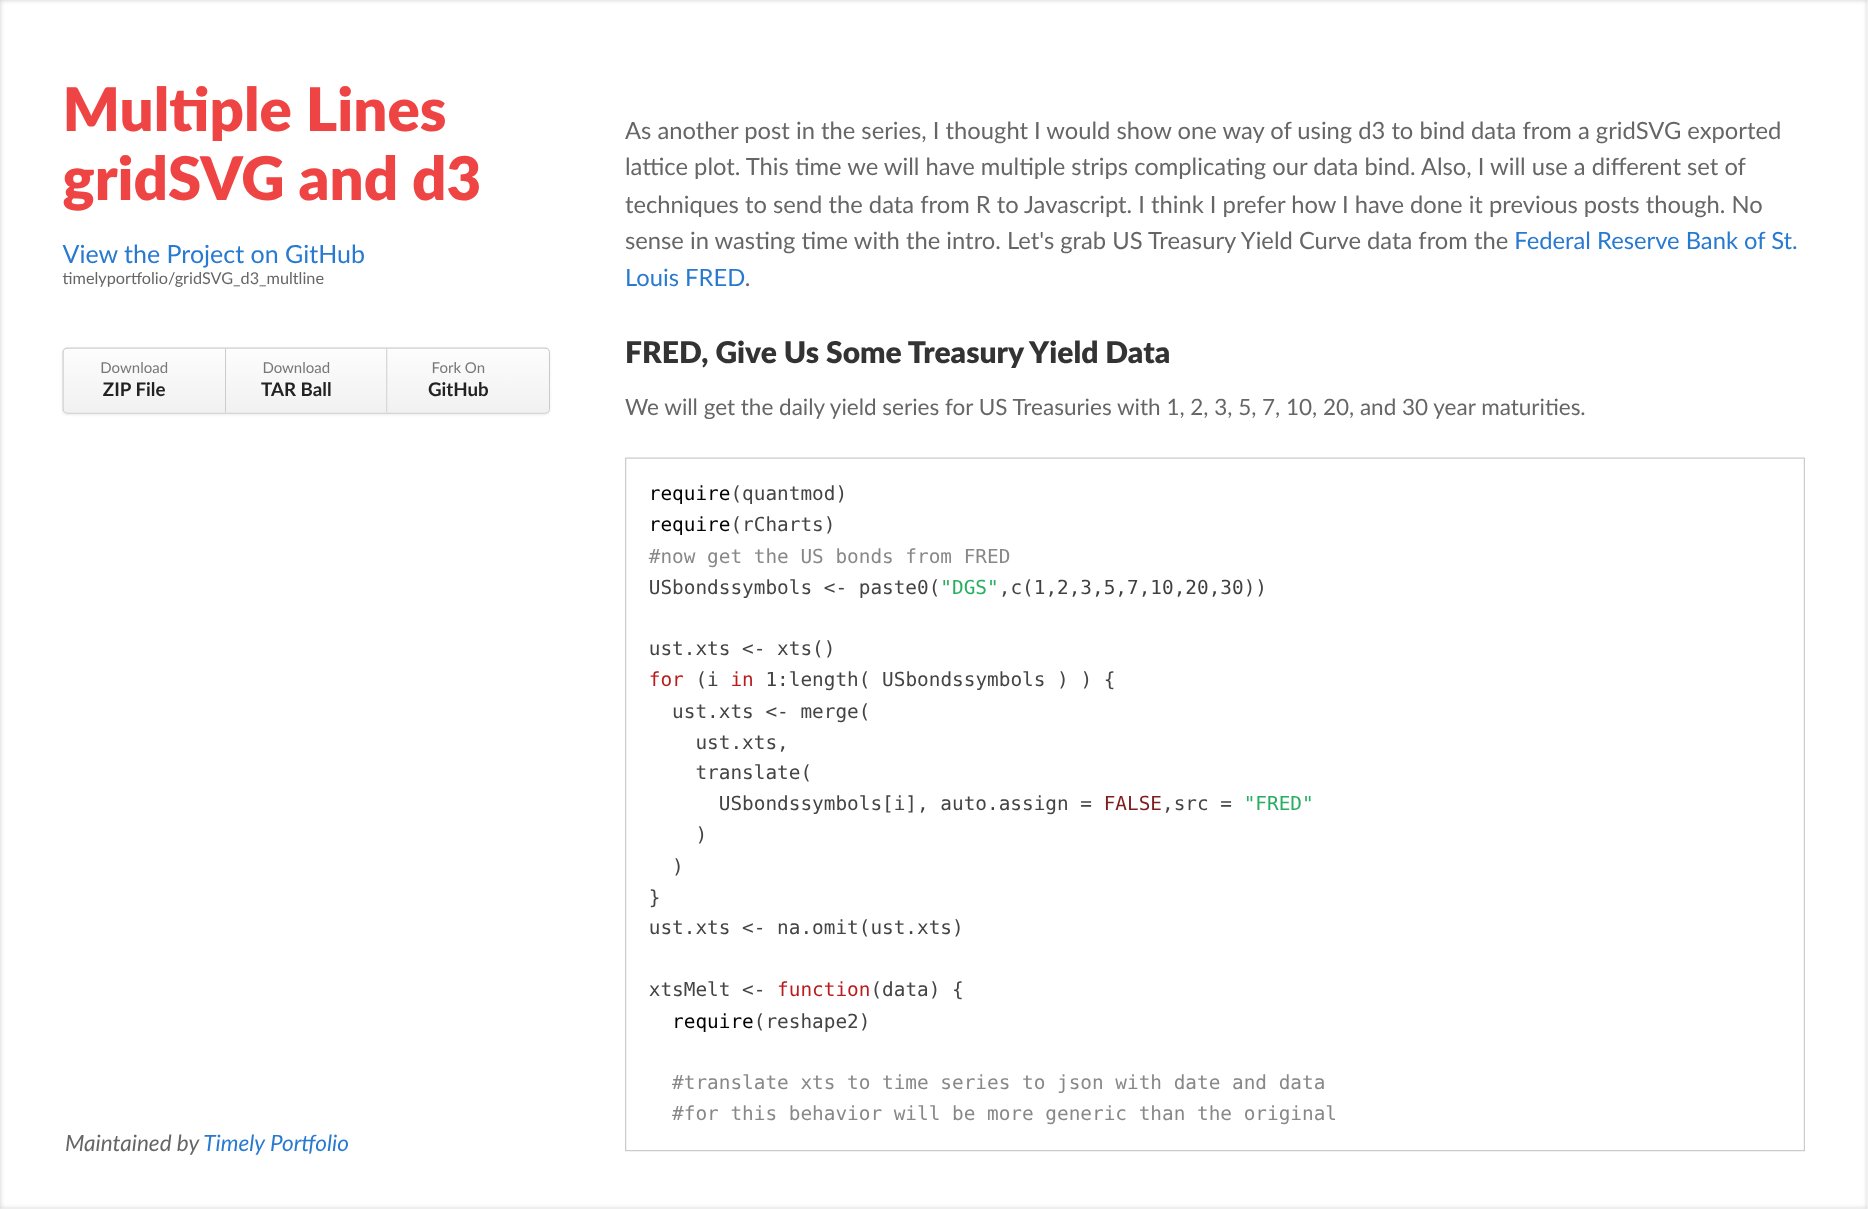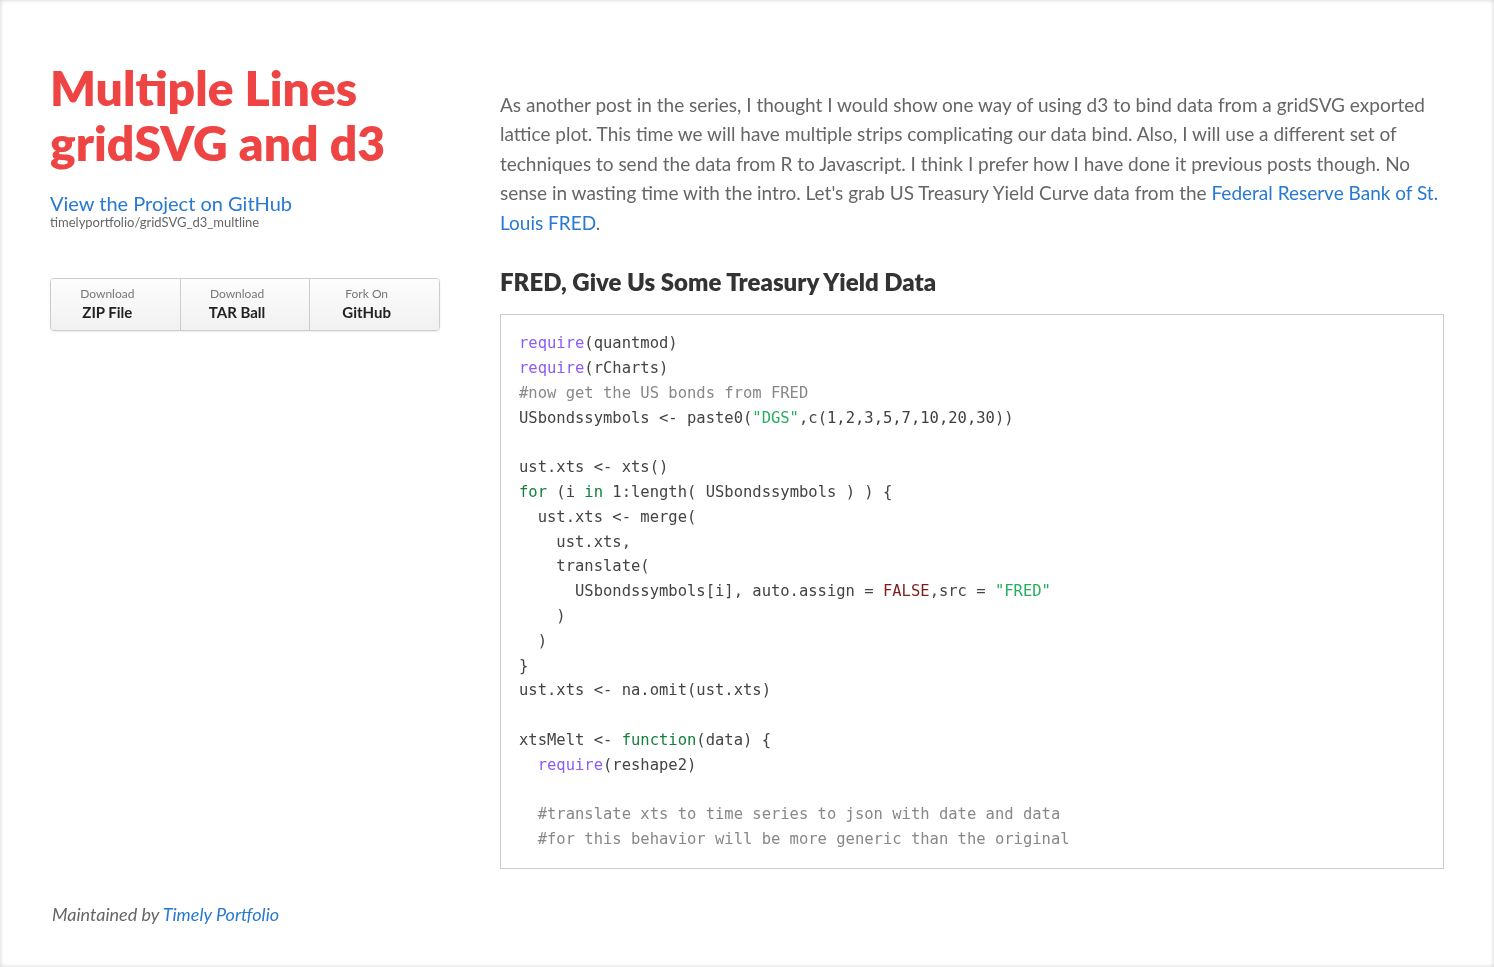--- a/index.html
+++ b/index.html
@@ -105,26 +105,26 @@
     border: 1px solid #ccc;
     padding: 16px 18px;
     font-family: "Consolas", "Menlo", "Monaco", monospace;
     font-size: 15.5px;
     line-height: 1.6;
     background: #fff;
     color: #444;
     overflow: hidden;
     margin: 0;
   }
-  .c-kw   { color: #8b5cf6; }
+  .c-kw   { color: #000000; }
   .c-num  { color: #404040; }    
   .c-str  { color: #27ae60; }    
   .c-cmt  { color: #888; }       
   .c-bool { color: #7f1d1d; }    
-  .c-kw2  { color: #15803d; }    
+  .c-kw2  { color: #b91c1c; }    
 </style>
 </head>
 <body>
 
 <div class="container">
   <aside class="sidebar">
     <h1>Multiple Lines gridSVG and d3</h1>
     <a href="#" class="project-link">View the Project on GitHub</a>
     <div class="repo-path">timelyportfolio/gridSVG_d3_multline</div>
     <div class="button-row">
@@ -142,20 +142,21 @@
       </a>
     </div>
   </aside>
 
   <main class="main">
     <p class="intro">
       <span>As another post in the series, I thought I would show one way of using d3 to bind data from a gridSVG exported lattice plot. This time we will have multiple strips complicating our data bind. Also, I will use a different set of techniques to send the data from R to Javascript. I think I prefer how I have done it previous posts though. No sense in wasting time with the intro. Let's grab US Treasury Yield Curve data from the </span><a href="#">Federal Reserve Bank of St. Louis FRED</a><span>.</span>
     </p>
 
     <h2>FRED, Give Us Some Treasury Yield Data</h2>
+    <p class="subtext">We will get the daily yield series for US Treasuries with 1, 2, 3, 5, 7, 10, 20, and 30 year maturities.</p>
 
     <pre><span class="c-kw">require</span><span>(quantmod)</span>
 <span class="c-kw">require</span><span>(rCharts)</span>
 <span class="c-cmt">#now get the US bonds from FRED</span>
 <span>USbondssymbols &lt;- paste0(</span><span class="c-str">"DGS"</span><span>,c(</span><span class="c-num">1,2,3,5,7,10,20,30</span><span>))</span>
 
 <span>ust.xts &lt;- xts()</span>
 <span class="c-kw2">for</span><span> (i </span><span class="c-kw2">in</span><span> </span><span class="c-num">1</span><span>:length( USbondssymbols ) ) {</span>
 <span>  ust.xts &lt;- merge(</span>
 <span>    ust.xts,</span>

